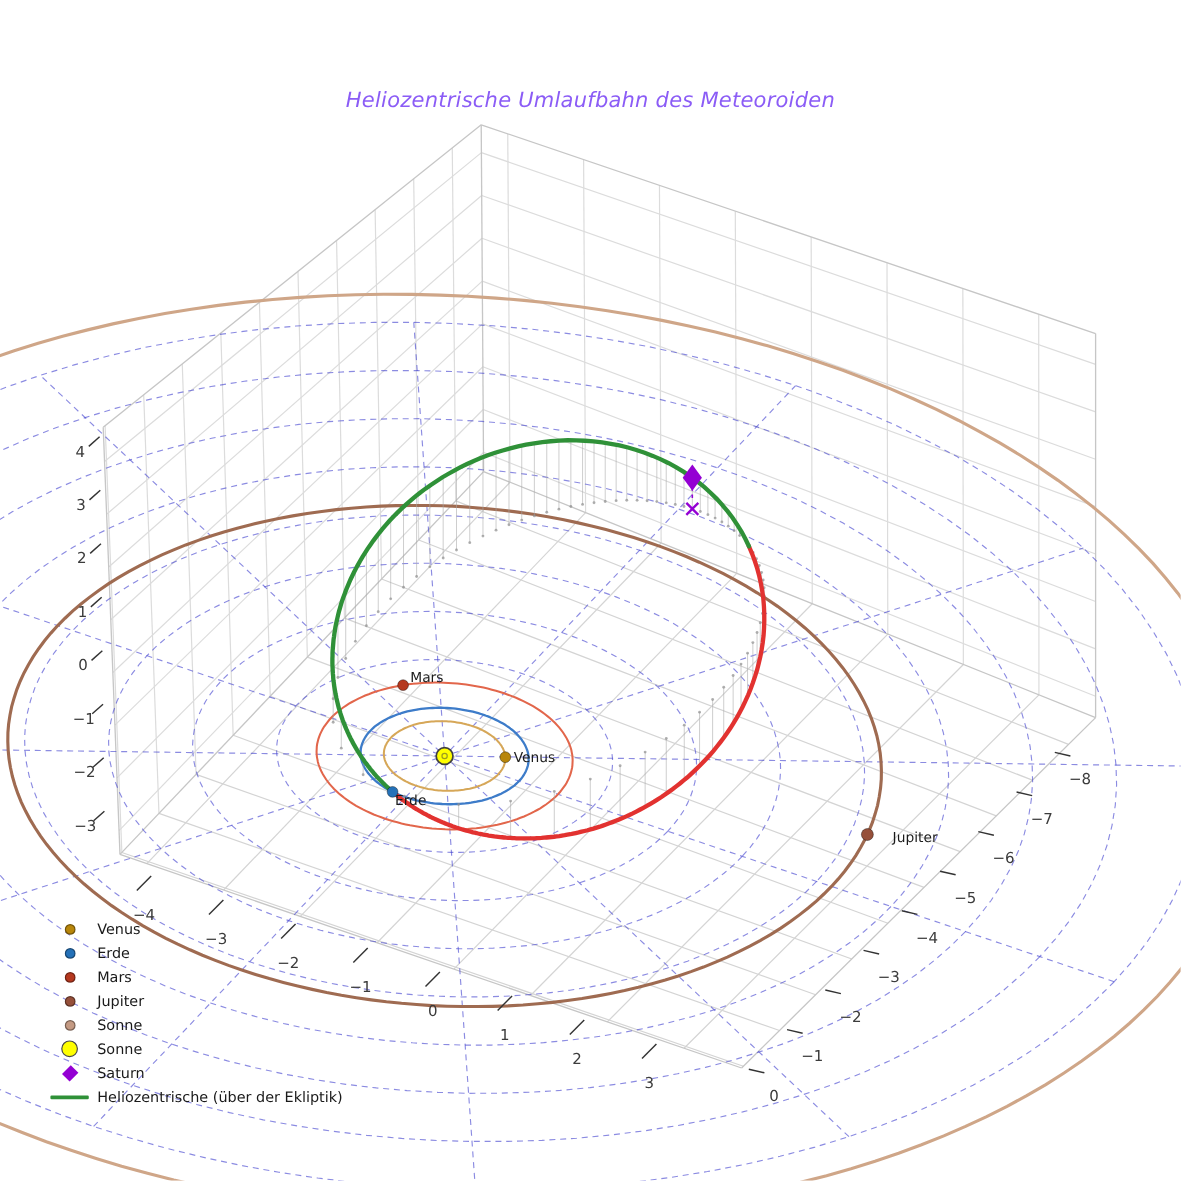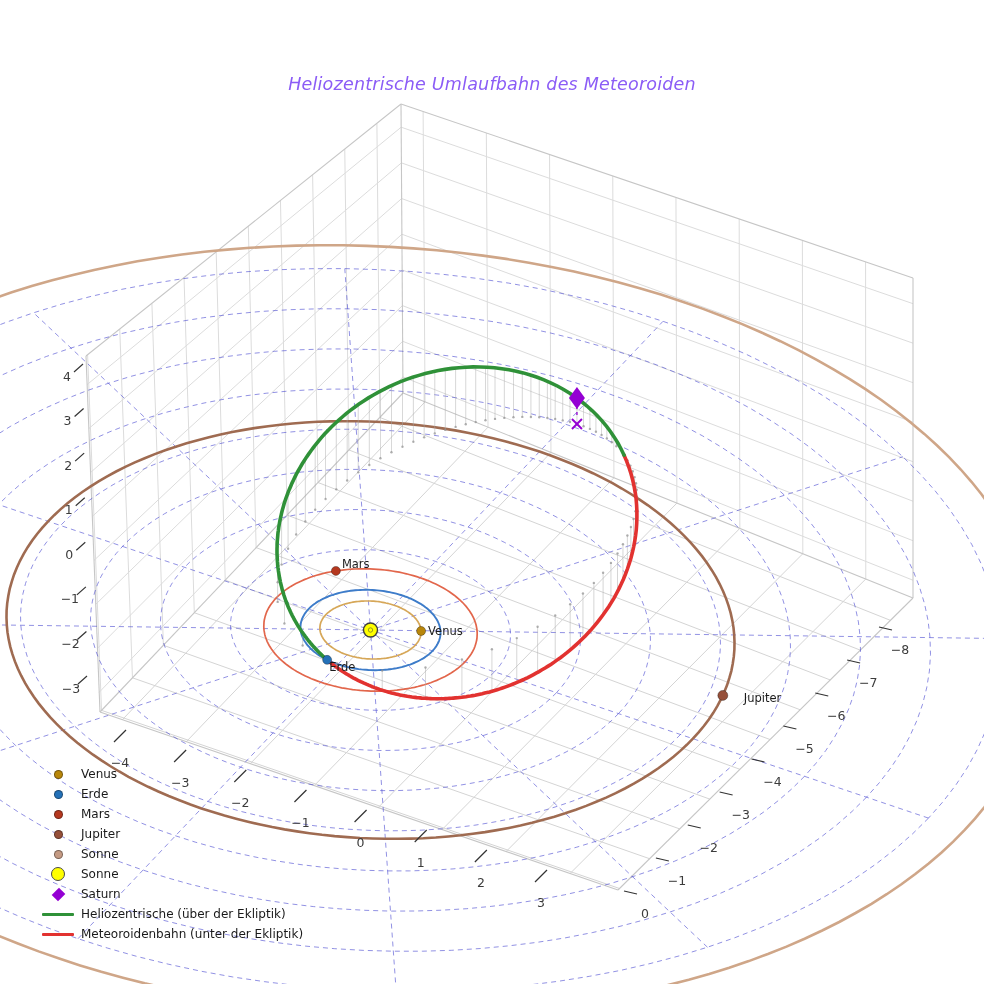--- a/index.html
+++ b/index.html
@@ -381,20 +381,14 @@
           <span class="mk mk-diamond" style="background: rgb(148, 0, 211); border: none;"></span>
         </span>
         <span class="lg-label">Saturn</span>
       </div>
     <div class="lg-row">
         <span class="lg-marker-box">
           <span class="mk mk-line" style="background: rgb(47, 145, 56); border: none;"></span>
         </span>
         <span class="lg-label">Heliozentrische (über der Ekliptik)</span>
       </div>
-    <div class="lg-row">
-        <span class="lg-marker-box">
-          <span class="mk mk-line" style="background: rgb(226, 50, 48); border: none;"></span>
-        </span>
-        <span class="lg-label">Meteoroidenbahn (unter der Ekliptik)</span>
-      </div>
   </div>
 </div>
 
 </body></html>

